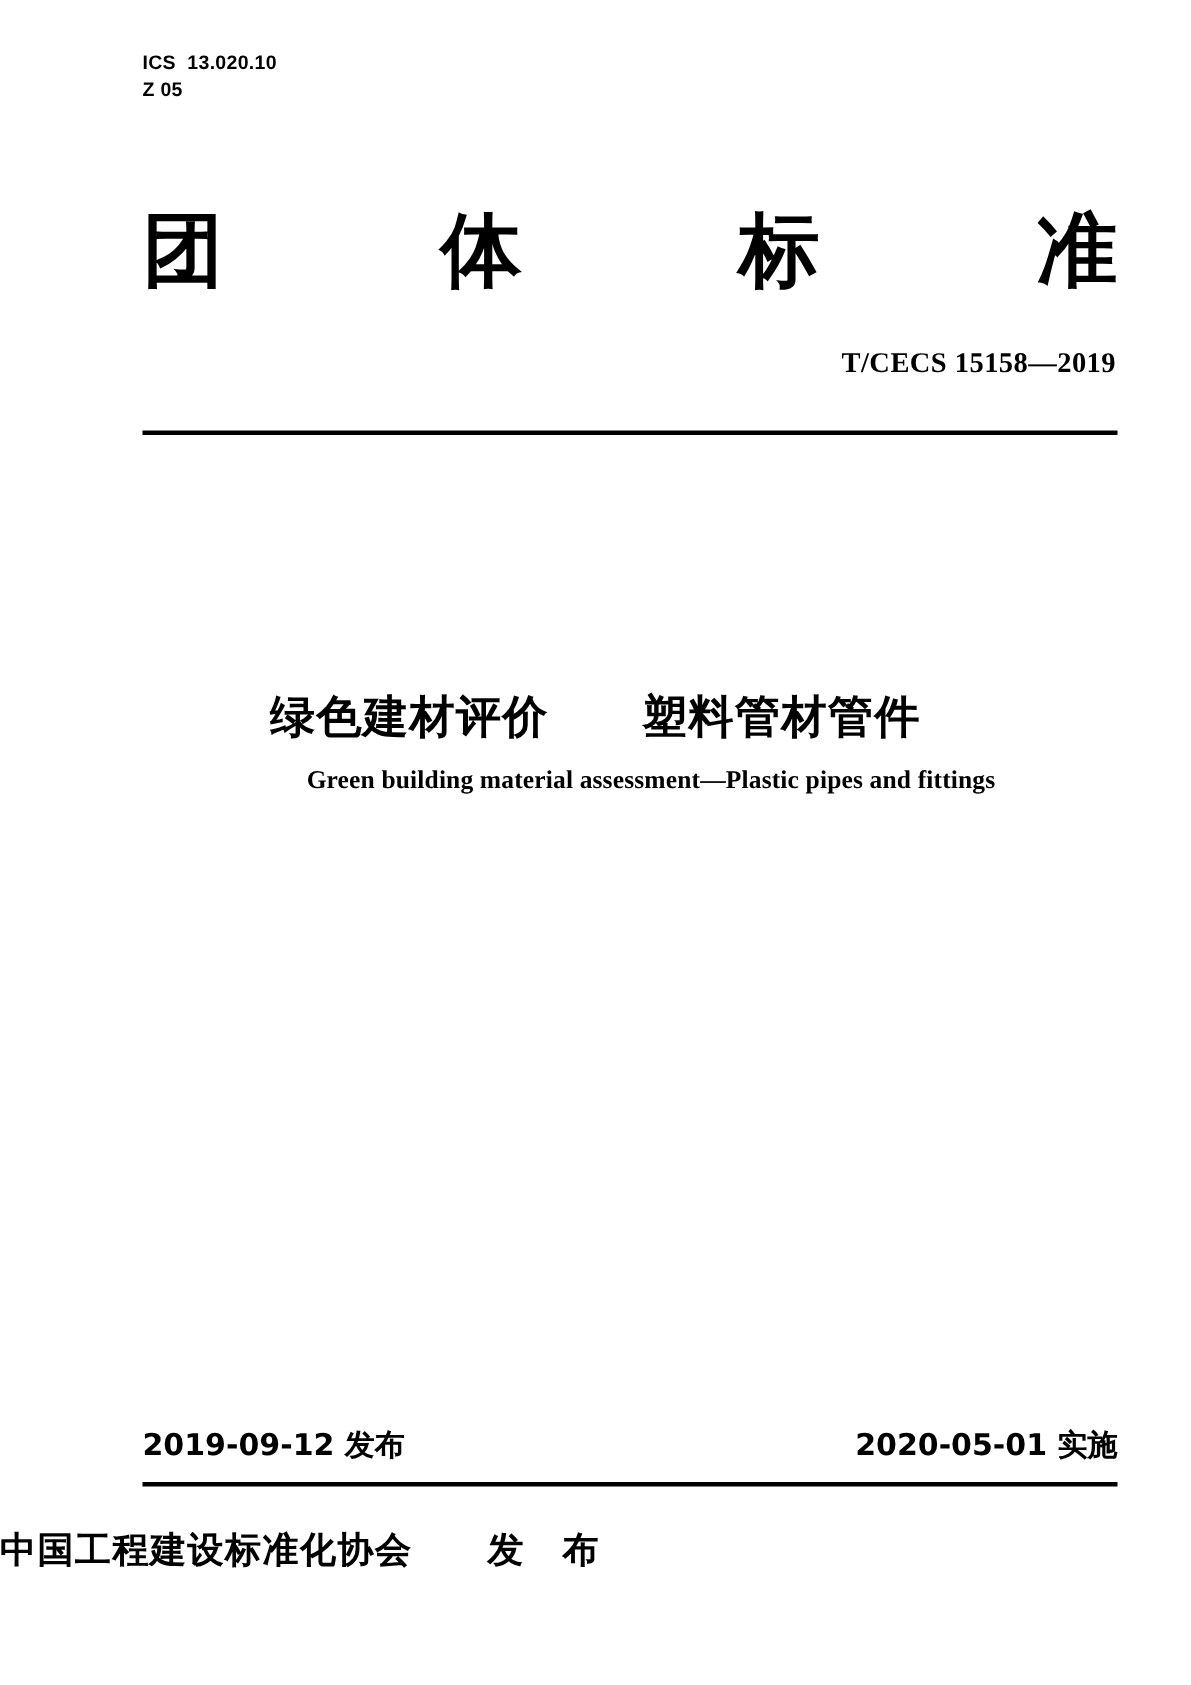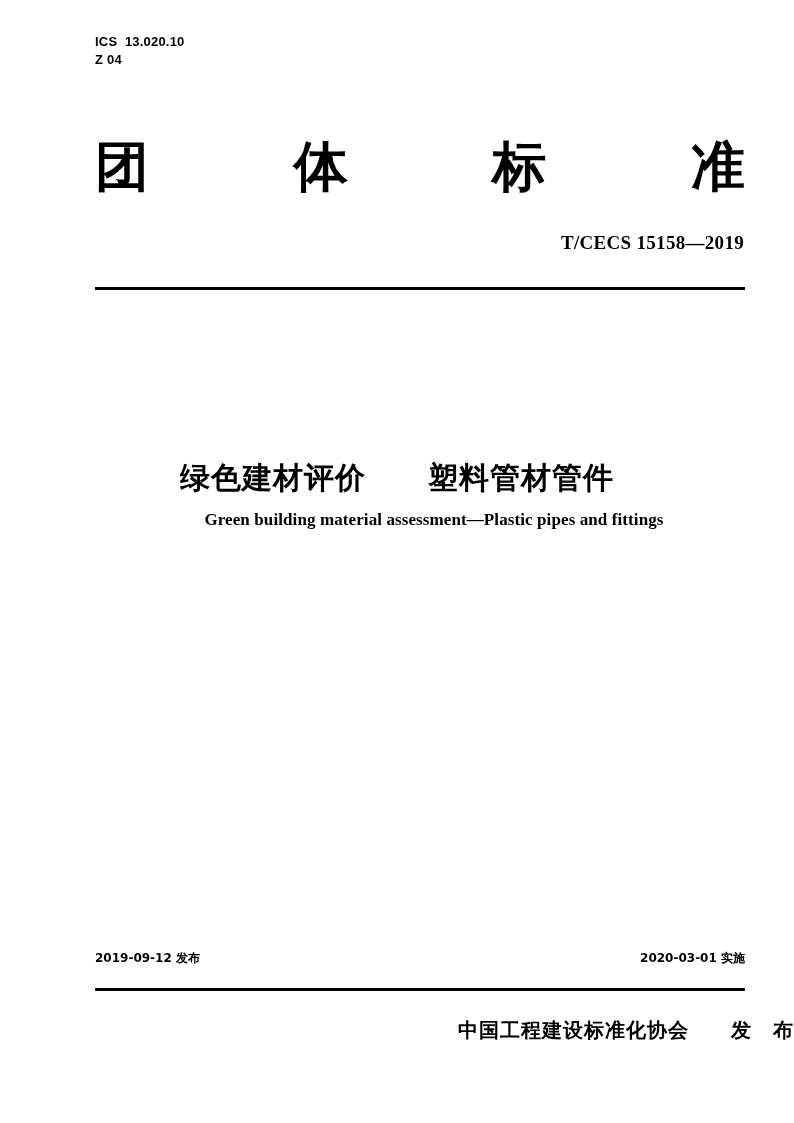--- a/index.html
+++ b/index.html
@@ -106,74 +106,74 @@
   
   .dates-row {
     position: absolute;
     left: 95px;
     top: 950px;
     width: 650px;
     display: flex;
     justify-content: space-between;
     font-family: "DejaVu Sans", sans-serif;
     font-weight: bold;
-    font-size: 12px;
+    font-size: 20px;
   }
 
   
   .rule-bottom {
     position: absolute;
     left: 95px;
     top: 988px;
     width: 650px;
     height: 3px;
     background: #000;
   }
 
   
   .publisher {
     position: absolute;
     left: 0;
     top: 1017px;
     width: 794px;
-    text-align: right;
+    text-align: left;
     font-family: "DejaVu Sans", sans-serif;
     font-weight: bold;
-    font-size: 20px;
+    font-size: 24px;
     letter-spacing: 1px;
     white-space: pre;
   }
 </style>
 </head>
 <body>
 
 <div class="page">
 
   <div class="ics-block">
     <div class="ics-line">ICS  13.020.10</div>
-    <div class="ics-line">Z 04</div>
+    <div class="ics-line">Z 05</div>
   </div>
 
   <div class="big-title">
     <span>团</span>
     <span>体</span>
     <span>标</span>
     <span>准</span>
   </div>
 
   <div class="std-number">T/CECS 15158—2019</div>
 
   <div class="rule-top"></div>
 
   <div class="doc-title-cn">绿色建材评价　　塑料管材管件</div>
 
   <div class="doc-title-en">Green building material assessment—Plastic pipes and fittings</div>
 
   <div class="dates-row">
     <div>2019-09-12 发布</div>
-    <div>2020-03-01 实施</div>
+    <div>2020-05-01 实施</div>
   </div>
 
   <div class="rule-bottom"></div>
 
   <div class="publisher">中国工程建设标准化协会　　发　布</div>
 
 </div>
 
 </body></html>

